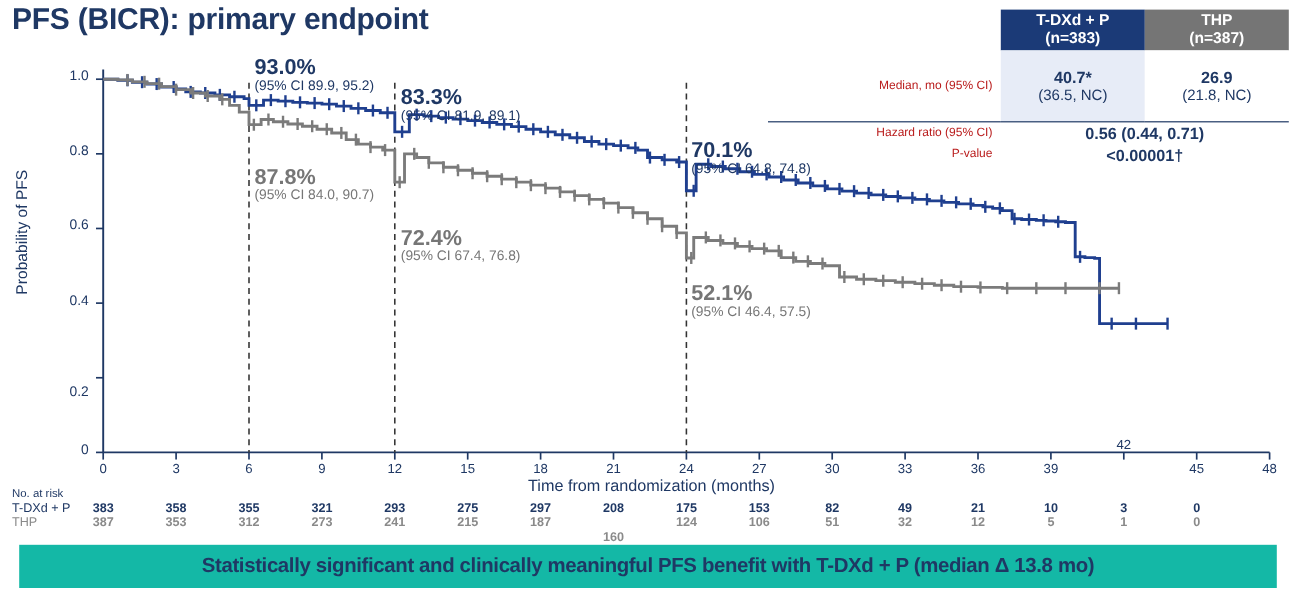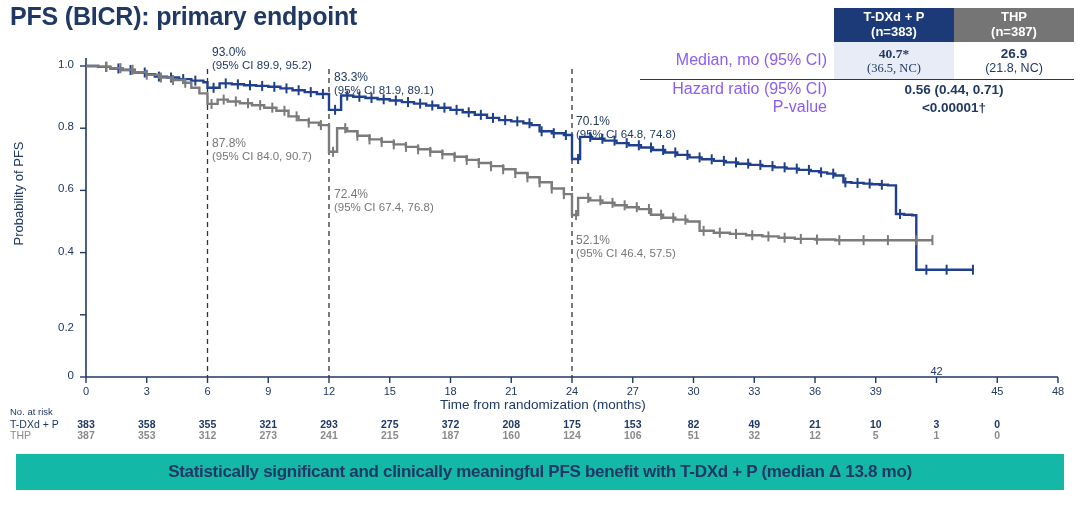--- a/index.html
+++ b/index.html
@@ -78,22 +78,22 @@
     color: #1f3864;
     white-space: nowrap;
   }
   
   .annot {
     position: absolute;
     white-space: nowrap;
     line-height: 1.12;
   }
   .annot .pct {
-    font-size: 12px;
-    font-weight: normal;
+    font-size: 18px;
+    font-weight: bold;
     display: block;
   }
   .annot .ci {
     font-size: 11.5px;
     display: block;
   }
   .annot.blue .pct, .annot.blue .ci { color: #1f3864; }
   .annot.gray .pct, .annot.gray .ci { color: #767676; }
 
   
@@ -107,22 +107,22 @@
     color: #1f3864;
   }
   #results-table td, #results-table th {
     padding: 0;
     vertical-align: middle;
   }
   .rt-rowlabel {
     text-align: right;
     padding-right: 7px !important;
     white-space: nowrap;
-    font-size: 16px;
-    color: #8b5cf6;
+    font-size: 10px;
+    color: #b91c1c;
     margin-top: 37px;
   }
   .rt-head-blue {
     background: #1b3a77;
     color: #ffffff;
     font-weight: bold;
     text-align: center;
     font-size: 13px;
     line-height: 1.15;
     padding: 2px 4px !important;
@@ -135,22 +135,21 @@
     text-align: center;
     font-size: 13px;
     line-height: 1.15;
     padding: 2px 4px !important;
     width: 112px;
   }
   .rt-val-blue {
     background: #e7ecf7;
     text-align: center;
     line-height: 1.12;
-    padding: 4px 4px !important;
-    font-family: Liberation Serif, serif;
+    padding: 15px 4px !important;
   }
   .rt-val-gray {
     background: #ffffff;
     text-align: center;
     line-height: 1.12;
     padding: 1px 4px !important;
   }
   .rt-val-blue .big, .rt-val-gray .big {
     font-weight: bold;
     font-size: 13.5px;
@@ -487,39 +486,39 @@
 
   <div id="risk-block">
     <div id="risk-title">No. at risk</div>
   <div class="risk-rowlabel risk-blue" style="top: 12px;">T-DXd + P</div>
       <div class="risk-num risk-blue" style="left: 59px; top: 12px;">383</div>
       <div class="risk-num risk-blue" style="left: 119.75px; top: 12px;">358</div>
       <div class="risk-num risk-blue" style="left: 180.5px; top: 12px;">355</div>
       <div class="risk-num risk-blue" style="left: 241.25px; top: 12px;">321</div>
       <div class="risk-num risk-blue" style="left: 302px; top: 12px;">293</div>
       <div class="risk-num risk-blue" style="left: 362.75px; top: 12px;">275</div>
-      <div class="risk-num risk-blue" style="left: 423.5px; top: 12px;">372</div>
+      <div class="risk-num risk-blue" style="left: 423.5px; top: 12px;">297</div>
       <div class="risk-num risk-blue" style="left: 484.25px; top: 12px;">208</div>
       <div class="risk-num risk-blue" style="left: 545px; top: 12px;">175</div>
       <div class="risk-num risk-blue" style="left: 605.75px; top: 12px;">153</div>
       <div class="risk-num risk-blue" style="left: 666.5px; top: 12px;">82</div>
       <div class="risk-num risk-blue" style="left: 727.25px; top: 12px;">49</div>
       <div class="risk-num risk-blue" style="left: 788px; top: 12px;">21</div>
       <div class="risk-num risk-blue" style="left: 848.75px; top: 12px;">10</div>
       <div class="risk-num risk-blue" style="left: 909.5px; top: 12px;">3</div>
       <div class="risk-num risk-blue" style="left: 970.25px; top: 12px;">0</div>
       <div class="risk-rowlabel risk-gray" style="top: 23px;">THP</div>
       <div class="risk-num risk-gray" style="left: 59px; top: 23px;">387</div>
       <div class="risk-num risk-gray" style="left: 119.75px; top: 23px;">353</div>
       <div class="risk-num risk-gray" style="left: 180.5px; top: 23px;">312</div>
       <div class="risk-num risk-gray" style="left: 241.25px; top: 23px;">273</div>
       <div class="risk-num risk-gray" style="left: 302px; top: 23px;">241</div>
       <div class="risk-num risk-gray" style="left: 362.75px; top: 23px;">215</div>
       <div class="risk-num risk-gray" style="left: 423.5px; top: 23px;">187</div>
-      <div class="risk-num risk-gray" style="left: 484.25px; top: 23px;">160</div>
+      <div class="risk-num risk-gray" style="left: 484.25px; top: 36px;">160</div>
       <div class="risk-num risk-gray" style="left: 545px; top: 23px;">124</div>
       <div class="risk-num risk-gray" style="left: 605.75px; top: 23px;">106</div>
       <div class="risk-num risk-gray" style="left: 666.5px; top: 23px;">51</div>
       <div class="risk-num risk-gray" style="left: 727.25px; top: 23px;">32</div>
       <div class="risk-num risk-gray" style="left: 788px; top: 23px;">12</div>
       <div class="risk-num risk-gray" style="left: 848.75px; top: 23px;">5</div>
       <div class="risk-num risk-gray" style="left: 909.5px; top: 23px;">1</div>
       <div class="risk-num risk-gray" style="left: 970.25px; top: 23px;">0</div>
     </div>
 

